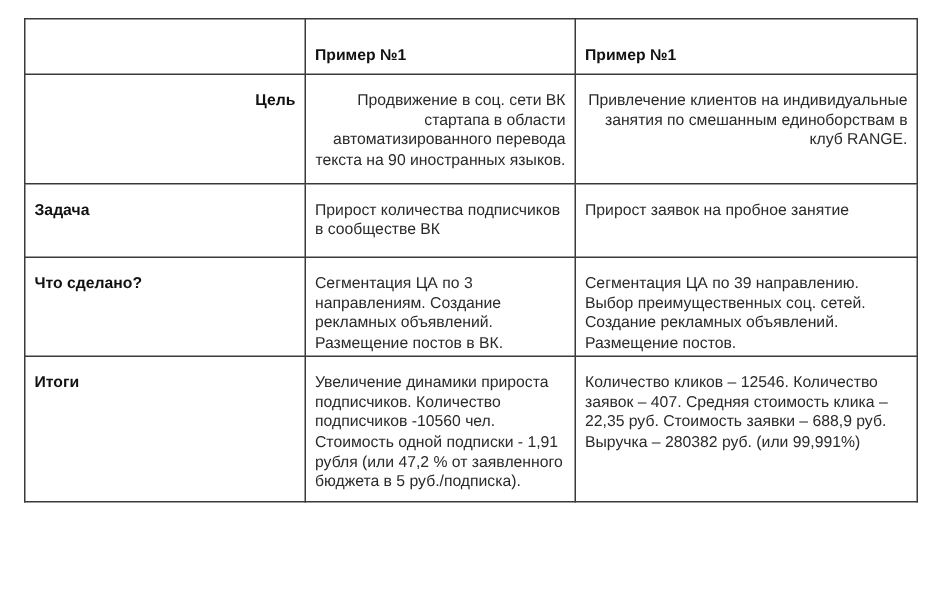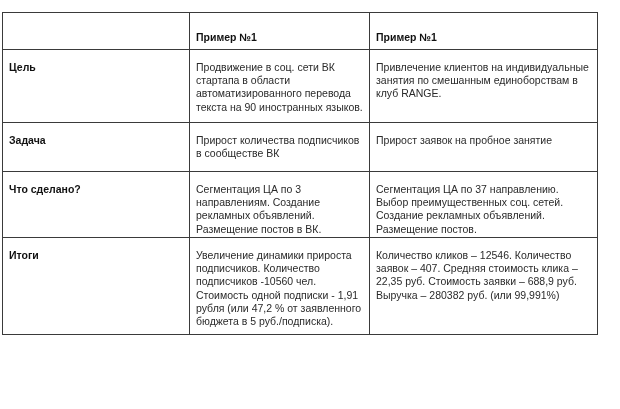--- a/index.html
+++ b/index.html
@@ -9,21 +9,21 @@
       width: 620px;
       height: 409px;
       overflow: hidden;
     }
     body {
       font-family: "Liberation Sans", "DejaVu Sans", sans-serif;
       color: #222222;
     }
     .table-wrap {
       position: absolute;
-      left: 2px;
+      left: 16px;
       top: 12px;
       width: 595px;
     }
     table {
       border-collapse: collapse;
       width: 595px;
       table-layout: fixed;
     }
     col.c1 { width: 187px; }
     col.c2 { width: 180px; }
@@ -44,21 +44,21 @@
     tr.header td {
       height: 37px;
       vertical-align: middle;
       font-weight: bold;
       color: #111111;
       padding-top: 8px;
       box-sizing: border-box;
     }
     tr.header td span { display: block; margin-top: 6px; }
     .cell-inner { padding-top: 11px; }
-    tr.r-goal td { height: 72px; }
+    tr.r-goal td { height: 72px; text-align: right; }
     tr.r-task td { height: 48px; }
     tr.r-done td { height: 65px; }
     tr.r-results td { height: 96px; }
     tr.r-cost td { height: 66px; }
     td.label .cell-inner { padding-top: 11px; }
   </style>
 </head>
 <body>
 
 <div class="table-wrap">
@@ -106,21 +106,21 @@
       </tr>
 
       <tr class="r-done">
         <td class="label">
             <div class="cell-inner">Что сделано?</div>
           </td>
         <td>
             <div class="cell-inner">Сегментация ЦА по 3 направлениям. Создание рекламных объявлений. Размещение постов в ВК.</div>
           </td>
         <td>
-            <div class="cell-inner">Сегментация ЦА по 37 направлению. Выбор преимущественных соц. сетей. Создание рекламных объявлений. Размещение постов.</div>
+            <div class="cell-inner">Сегментация ЦА по 39 направлению. Выбор преимущественных соц. сетей. Создание рекламных объявлений. Размещение постов.</div>
           </td>
       </tr>
 
       <tr class="r-results">
         <td class="label">
             <div class="cell-inner">Итоги</div>
           </td>
         <td>
             <div class="cell-inner">Увеличение динамики прироста подписчиков. Количество подписчиков -10560 чел. Стоимость одной подписки - 1,91 рубля (или 47,2 % от заявленного бюджета в 5 руб./подписка).</div>
           </td>

